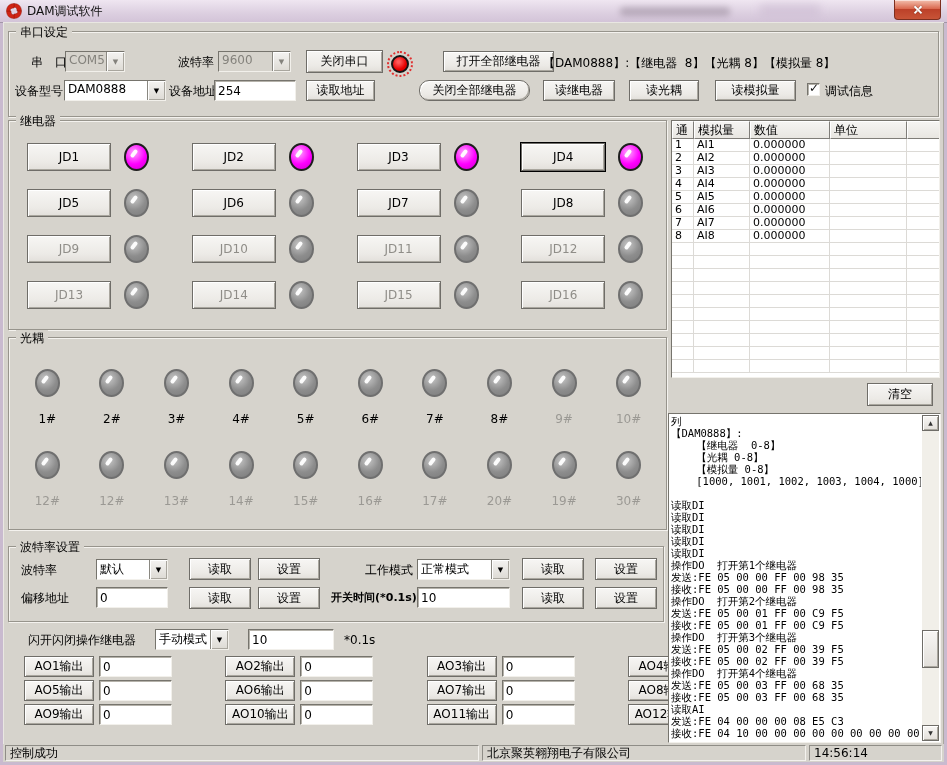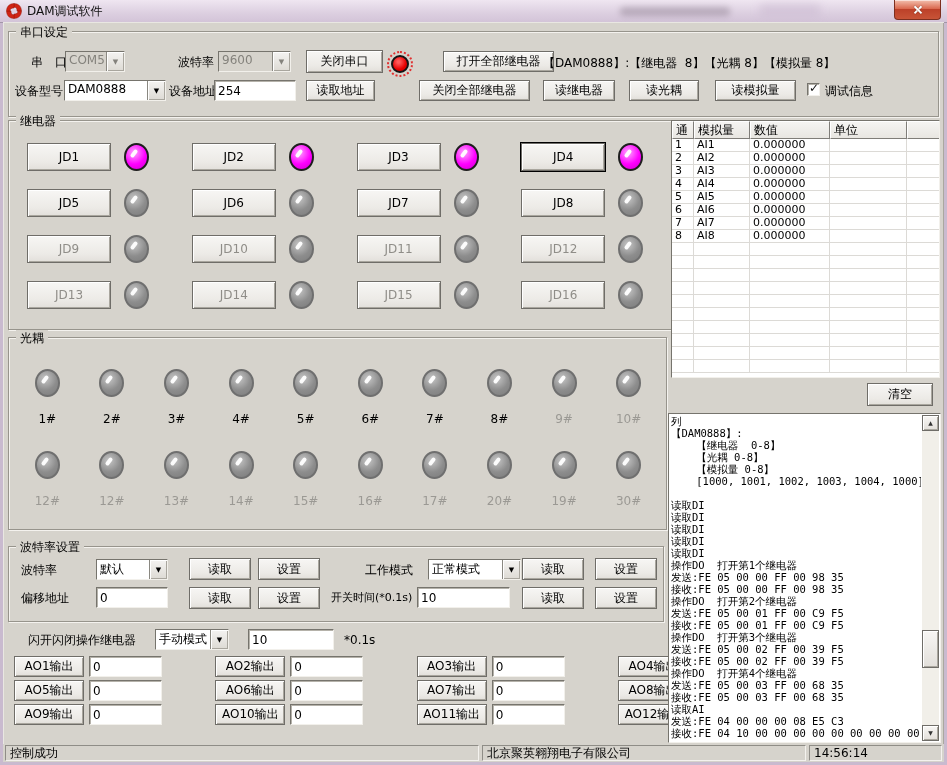--- a/index.html
+++ b/index.html
@@ -101,21 +101,21 @@
   .sbar{position:absolute;top:1px;right:1px;bottom:1px;width:17px;background:#f1efe9;}
   .sb-btn{position:absolute;left:0;width:17px;height:16px;box-sizing:border-box;
     background:linear-gradient(#f7f6f4,#e2dfda);border:1px solid #6f6d68;
     box-shadow:inset 1px 1px 0 #fff,inset -1px -1px 0 #a9a69e;
     font-size:6px;text-align:center;line-height:14px;color:#333;}
   .sb-up{top:0;} .sb-dn{bottom:0;}
   .sb-thumb{position:absolute;left:0;top:215px;width:17px;height:38px;box-sizing:border-box;
     background:linear-gradient(#f7f6f4,#e2dfda);border:1px solid #6f6d68;
     box-shadow:inset 1px 1px 0 #fff,inset -1px -1px 0 #a9a69e;}
   
-  .out-row{position:absolute;left:11px;width:752px;display:flex;justify-content:space-between;}
+  .out-row{position:absolute;left:21px;width:752px;display:flex;justify-content:space-between;}
   .out-unit{position:relative;width:148px;height:21px;}
   .out-unit .btn{left:0;top:0;width:70px;height:21px;}
   .out-unit .tbox{left:75px;top:0;width:73px;height:21px;}
   
   .chk{position:absolute;width:13px;height:13px;background:#fff;box-sizing:border-box;
     border:1px solid;border-color:#76746d #f2f0eb #f2f0eb #76746d;box-shadow:inset 1px 1px 0 #b5b2aa;}
   .chk .mark{position:absolute;left:1px;top:-3px;font-size:12px;font-weight:bold;color:#111;}
   
   .statusbar{position:absolute;left:0;bottom:0;width:941px;height:18px;background:#d6d3cc;}
   .spanel{position:absolute;top:1px;height:16px;box-sizing:border-box;
@@ -167,32 +167,32 @@
     <span class="lbl" style="left:6px;top:52px;">设备型号</span>
     <div class="combo" style="left:55px;top:48px;width:102px;height:21px;">
       <span class="fld">DAM0888</span>
       <span class="arw">▼</span>
     </div>
 
     <span class="lbl" style="left:160px;top:52px;">设备地址</span>
     <input class="tbox" style="left: 205px; top: 48px; width: 82px; height: 21px;" value="254">
 
     <button class="btn" style="left:297px;top:48px;width:69px;height:21px;">读取地址</button>
-    <button class="btn" style="left:410px;top:48px;width:111px;height:21px;">关闭全部继电器</button>
+    <button class="btn" style="left:410px;top:48px;width:111px;height:21px;border-radius:10px;">关闭全部继电器</button>
     <button class="btn" style="left:534px;top:48px;width:72px;height:21px;">读继电器</button>
     <button class="btn" style="left:620px;top:48px;width:70px;height:21px;">读光耦</button>
     <button class="btn" style="left:706px;top:48px;width:81px;height:21px;">读模拟量</button>
 
     <span class="chk" style="left:798px;top:51px;">
         <span class="mark">✓</span>
       </span>
     <span class="lbl" style="left:816px;top:52px;">调试信息</span>
   </div>
 
-  <div class="group" style="left:5px;top:98px;width:657px;height:208px;padding-left:16px;">
+  <div class="group" style="left:5px;top:98px;width:657px;height:208px;">
     <span class="group-title">继电器</span>
     <div>
         <div class="relay-row" style="top: 22px;">
           <div class="relay-cell">
             <button class="btn relay-btn">JD1</button>
             <span class="led on"></span>
           </div>
           <div class="relay-cell">
             <button class="btn relay-btn">JD2</button>
             <span class="led on"></span>
@@ -494,33 +494,33 @@
 
     <span class="lbl" style="left:12px;top:16px;">波特率</span>
     <div class="combo" style="left:87px;top:12px;width:72px;height:21px;">
       <span class="fld">默认</span>
       <span class="arw">▼</span>
     </div>
     <button class="btn" style="left:180px;top:11px;width:62px;height:22px;">读取</button>
     <button class="btn" style="left:249px;top:11px;width:62px;height:22px;">设置</button>
 
     <span class="lbl" style="left:356px;top:16px;">工作模式</span>
-    <div class="combo" style="left:408px;top:12px;width:93px;height:21px;margin-left:11px;">
+    <div class="combo" style="left:408px;top:12px;width:93px;height:21px;">
       <span class="fld">正常模式</span>
       <span class="arw">▼</span>
     </div>
     <button class="btn" style="left:513px;top:11px;width:62px;height:22px;">读取</button>
     <button class="btn" style="left:586px;top:11px;width:62px;height:22px;">设置</button>
 
     <span class="lbl" style="left:12px;top:44px;">偏移地址</span>
     <input class="tbox" style="left: 87px; top: 40px; width: 72px; height: 21px;" value="0">
     <button class="btn" style="left:180px;top:40px;width:62px;height:22px;">读取</button>
     <button class="btn" style="left:249px;top:40px;width:62px;height:22px;">设置</button>
 
-    <span class="lbl" style="left:322px;top:44px;font-size:11px;">开关时间(*0.1s)</span>
+    <span class="lbl" style="left:322px;top:44px;font-size:11px;font-weight:bold;">开关时间(*0.1s)</span>
     <input class="tbox" style="left: 408px; top: 40px; width: 93px; height: 21px;" value="10">
     <button class="btn" style="left:513px;top:40px;width:62px;height:22px;">读取</button>
     <button class="btn" style="left:586px;top:40px;width:62px;height:22px;">设置</button>
   </div>
 
   <span class="lbl" style="left:25px;top:611px;">闪开闪闭操作继电器</span>
   <div class="combo" style="left:152px;top:607px;width:74px;height:21px;">
     <span class="fld">手动模式</span>
     <span class="arw">▼</span>
   </div>

